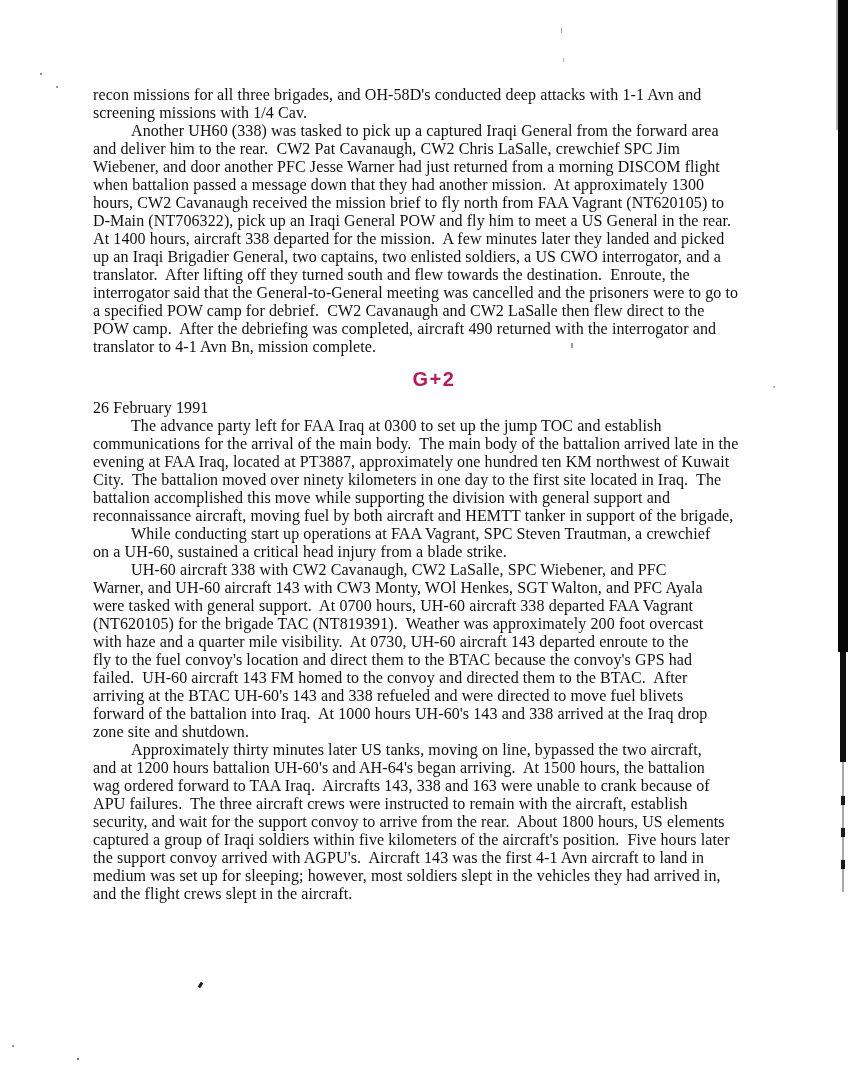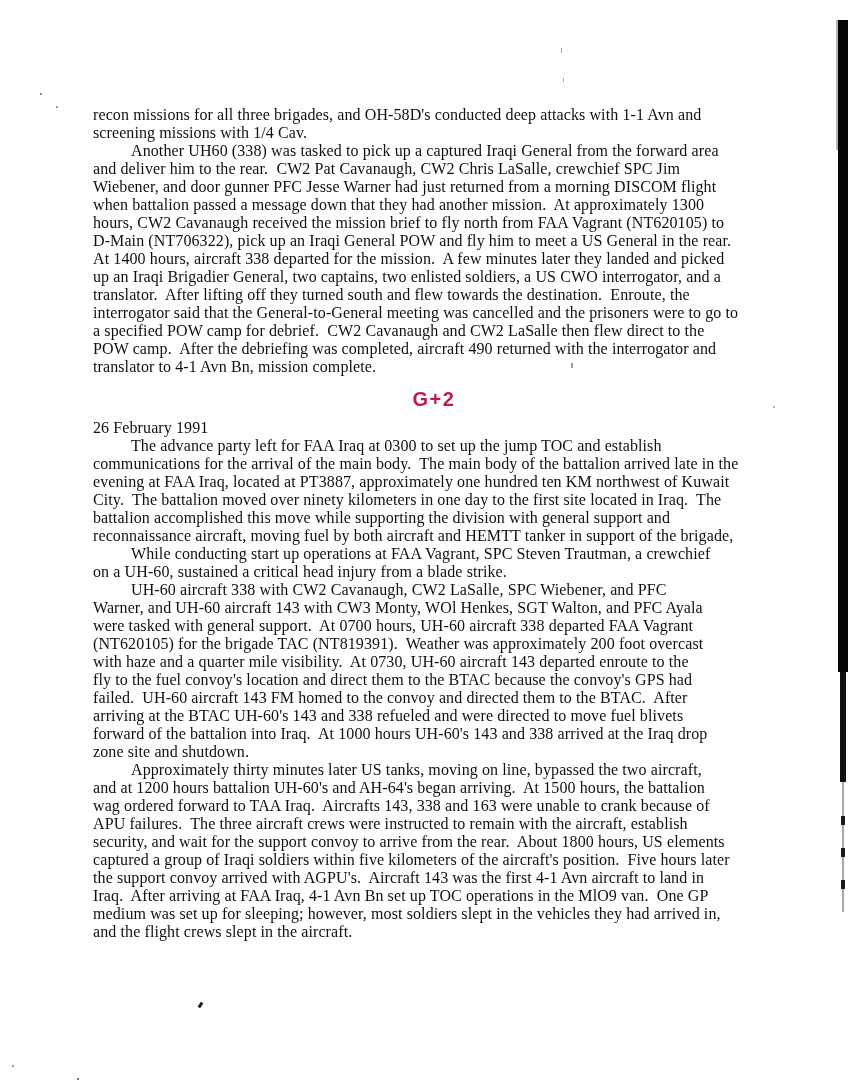--- a/index.html
+++ b/index.html
@@ -3,21 +3,20 @@
 <meta charset="utf-8">
 <style>
   html, body { margin: 0; padding: 0; background: #ffffff; }
   .page {
     position: relative;
     width: 850px;
     height: 1067px;
     background: #ffffff;
     overflow: hidden;
     font-family: "Liberation Serif", serif;
-    margin-top: 20px;
   }
   .doc {
     position: absolute;
     left: 93px;
     top: 86px;
     width: 682px;
     color: #101010;
     font-size: 16px;
     line-height: 18px;
   }
@@ -68,21 +67,21 @@
 </head>
 <body>
 
 <div class="page">
 
   <div class="doc">
       <div class="line">recon missions for all three brigades, and OH-58D's conducted deep attacks with 1-1 Avn and</div>
       <div class="line">screening missions with 1/4 Cav.</div>
       <div class="line indent">Another UH60 (338) was tasked to pick up a captured Iraqi General from the forward area</div>
       <div class="line">and deliver him to the rear.  CW2 Pat Cavanaugh, CW2 Chris LaSalle, crewchief SPC Jim</div>
-      <div class="line">Wiebener, and door gunner PFC Jesse Warner had just returned from a morning DISCOM flight</div>
+      <div class="line">Wiebener, and door another PFC Jesse Warner had just returned from a morning DISCOM flight</div>
       <div class="line">when battalion passed a message down that they had another mission.  At approximately 1300</div>
       <div class="line">hours, CW2 Cavanaugh received the mission brief to fly north from FAA Vagrant (NT620105) to</div>
       <div class="line">D-Main (NT706322), pick up an Iraqi General POW and fly him to meet a US General in the rear.</div>
       <div class="line">At 1400 hours, aircraft 338 departed for the mission.  A few minutes later they landed and picked</div>
       <div class="line">up an Iraqi Brigadier General, two captains, two enlisted soldiers, a US CWO interrogator, and a</div>
       <div class="line">translator.  After lifting off they turned south and flew towards the destination.  Enroute, the</div>
       <div class="line">interrogator said that the General-to-General meeting was cancelled and the prisoners were to go to</div>
       <div class="line">a specified POW camp for debrief.  CW2 Cavanaugh and CW2 LaSalle then flew direct to the</div>
       <div class="line">POW camp.  After the debriefing was completed, aircraft 490 returned with the interrogator and</div>
       <div class="line">translator to 4-1 Avn Bn, mission complete.</div>
@@ -106,21 +105,20 @@
       <div class="line">arriving at the BTAC UH-60's 143 and 338 refueled and were directed to move fuel blivets</div>
       <div class="line">forward of the battalion into Iraq.  At 1000 hours UH-60's 143 and 338 arrived at the Iraq drop</div>
       <div class="line">zone site and shutdown.</div>
       <div class="line indent">Approximately thirty minutes later US tanks, moving on line, bypassed the two aircraft,</div>
       <div class="line">and at 1200 hours battalion UH-60's and AH-64's began arriving.  At 1500 hours, the battalion</div>
       <div class="line">wag ordered forward to TAA Iraq.  Aircrafts 143, 338 and 163 were unable to crank because of</div>
       <div class="line">APU failures.  The three aircraft crews were instructed to remain with the aircraft, establish</div>
       <div class="line">security, and wait for the support convoy to arrive from the rear.  About 1800 hours, US elements</div>
       <div class="line">captured a group of Iraqi soldiers within five kilometers of the aircraft's position.  Five hours later</div>
       <div class="line">the support convoy arrived with AGPU's.  Aircraft 143 was the first 4-1 Avn aircraft to land in</div>
-      <div class="line">Iraq.  After arriving at FAA Iraq, 4-1 Avn Bn set up TOC operations in the MlO9 van.  One GP</div>
       <div class="line">medium was set up for sleeping; however, most soldiers slept in the vehicles they had arrived in,</div>
       <div class="line">and the flight crews slept in the aircraft.</div>
     </div>
 
   <div class="edge-bar-main"></div>
   <div class="edge-bar-mid"></div>
   <div class="edge-bar-tail"></div>
   <div class="edge-tick" style="top:796px;"></div>
   <div class="edge-tick" style="top:828px;"></div>
   <div class="edge-tick" style="top:860px;"></div>

